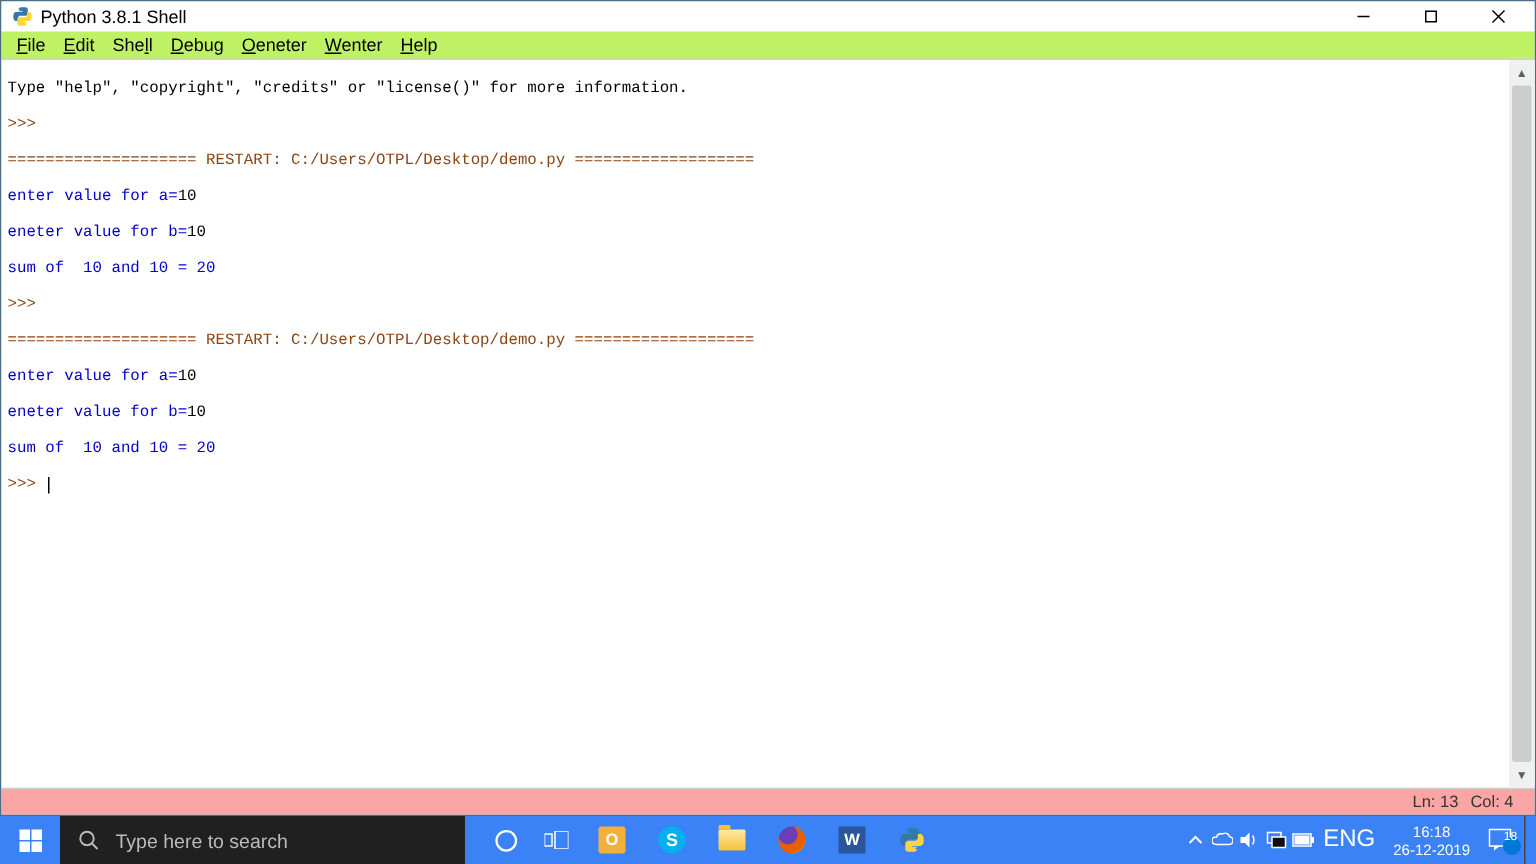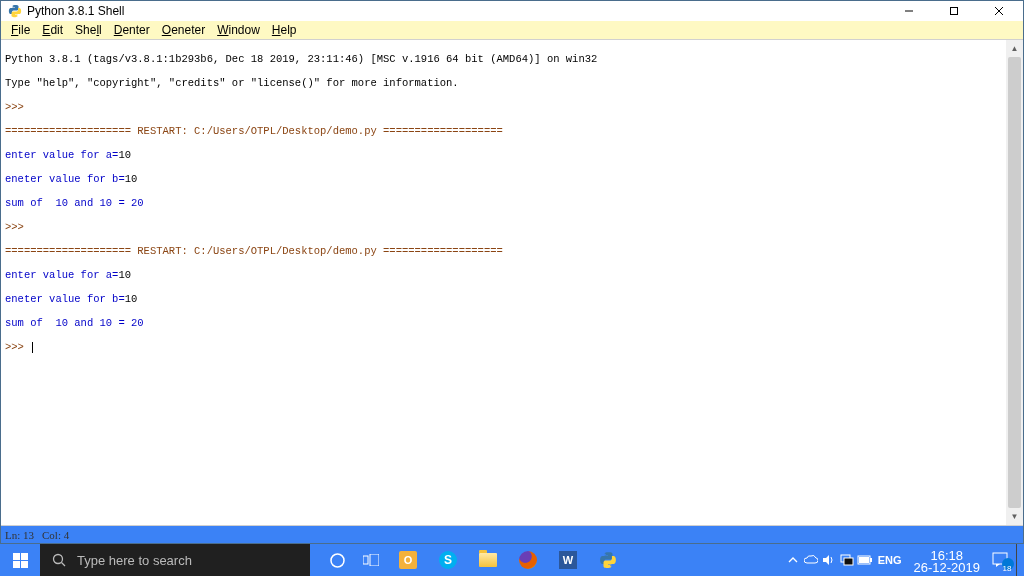--- a/index.html
+++ b/index.html
@@ -13,42 +13,42 @@
     padding: 0 2px;
   }
   .title-icon { width: 16px; height: 16px; margin: 0 4px; display:flex; align-items:center; justify-content:center;}
   .title-text { flex: 1; font-size: 12px; color: #000; }
   .title-controls { display: flex; }
   .title-btn {
     width: 45px; height: 20px; display: flex; align-items: center; justify-content: center;
     font-size: 10px; color: #000;
   }
   .menubar {
-    height: 19px; background: #fef9c3; display: flex; align-items: center;
+    height: 19px; background: #bef264; display: flex; align-items: center;
     padding-left: 4px; font-size: 12px; border-bottom: 1px solid #d0d0d0;
   }
   .menu-item { padding: 1px 6px; cursor: default; }
   .menu-item u { text-decoration: underline; }
   .content {
     flex: 1; background: #fff; padding: 1px 4px;
     font-family: "Courier New", monospace; font-size: 10.5px; line-height: 12px;
     white-space: pre; position: relative; overflow: hidden;
   }
   .line { display: block; }
   .black { color: #000; }
   .blue  { color: #0000c8; }
   .brown { color: #8b4513; }
   .cursor {
     display: inline-block; width: 1px; height: 11px; background: #000;
     vertical-align: text-bottom; margin-left: 2px;
   }
   .statusbar {
-    height: 18px; border-top: 1px solid #d0d0d0; background: #3b82f6;
-    display: flex; justify-content: flex-start; align-items: center;
-    padding-right: 10px; font-size: 11px; color: #333; font-family: Liberation Serif, serif;
+    height: 18px; border-top: 1px solid #d0d0d0; background: #fca5a5;
+    display: flex; justify-content: flex-end; align-items: center;
+    padding-right: 10px; font-size: 11px; color: #333;
   }
   .status-cell { padding: 0 4px; }
   .scrollbar-v {
     position: absolute; right: 0; top: 39px; bottom: 18px; width: 17px;
     background: #f0f0f0;
   }
   .sb-btn { width: 17px; height: 17px; background: #f0f0f0; display:flex; align-items:center; justify-content:center; font-size:8px; color:#606060;}
   .sb-track { position:absolute; top:17px; bottom:17px; left:0; right:0; background:#f0f0f0;}
   .sb-thumb { position:absolute; top:0; left:2px; right:2px; height:100%; background:#cdcdcd; border-radius:2px;}
   .sb-btn.bottom { position:absolute; bottom:0; }
@@ -71,23 +71,23 @@
   .tb-icons { display:flex; align-items:center; }
   .tb-icon {
     width:40px; height:32px; display:flex; align-items:center; justify-content:center;
     font-size:15px;
   }
   .tb-icon.small { width:34px; }
   .tb-spacer { flex:1; }
   .systray { display:flex; align-items:center; gap:0; padding-right:2px;}
   .tray-icon { width:22px; height:32px; display:flex; align-items:center; justify-content:center; font-size:12px; color:#fff;}
   .tray-icon.narrow { width:18px; }
-  .tray-lang { font-size:11px; padding:0 4px; display:flex; align-items:center;font-weight:bold;}
-  .tray-clock { font-size:13px; line-height:12px; text-align:center; padding:3px 8px 0 8px;}
-  .tray-notif { width:28px; display:flex; align-items:flex-end; justify-content:center;}
+  .tray-lang { font-size:16px; padding:0 4px; display:flex; align-items:center;}
+  .tray-clock { font-size:10px; line-height:12px; text-align:center; padding:3px 8px 0 8px;}
+  .tray-notif { width:28px; display:flex; align-items:flex-start; justify-content:center;}
   .tray-desktop { width:6px; border-left:1px solid #444; height:32px;}
   svg { display:block; }
   .skype { width:18px; height:18px; background:#00aff0; border-radius:50%; color:#fff; font-weight:bold; font-size:12px; display:flex; align-items:center; justify-content:center;}
   .folder { width:18px; height:14px; background:linear-gradient(#ffe9a6,#f5c23b); border-radius:1px; position:relative;}
   .folder::before{content:"";position:absolute;top:-3px;left:0;width:8px;height:3px;background:#f5c23b;border-radius:1px 1px 0 0;}
   .firefox { width:18px; height:18px; border-radius:50%; background: radial-gradient(circle at 35% 30%, #6a3fb5 0 35%, #e66000 40% 70%, #ffcb00 95%);}
   .word { width:18px; height:18px; background:#2b579a; color:#fff; font-weight:bold; font-size:11px; display:flex; align-items:center; justify-content:center;}
   .outlook { width:18px; height:18px; background:#f3b13c; border-radius:2px; display:flex; align-items:center; justify-content:center; color:#fff; font-size:11px; font-weight:bold;}
 </style>
 </head>
@@ -120,28 +120,27 @@
             <line x1="9" y1="1" x2="1" y2="9" stroke="#000"></line>
           </svg>
         </div>
     </div>
   </div>
 
   <div class="menubar">
     <span class="menu-item"><u>F</u><span>ile</span></span>
     <span class="menu-item"><u>E</u><span>dit</span></span>
     <span class="menu-item"><span>She</span><u>l</u><span>l</span></span>
-    <span class="menu-item"><u>D</u><span>enter</span></span>
+    <span class="menu-item"><u>D</u><span>ebug</span></span>
     <span class="menu-item"><u>O</u><span>eneter</span></span>
-    <span class="menu-item"><u>W</u><span>indow</span></span>
+    <span class="menu-item"><u>W</u><span>enter</span></span>
     <span class="menu-item"><u>H</u><span>elp</span></span>
   </div>
 
   <div class="content">
-<span class="line black">Python 3.8.1 (tags/v3.8.1:1b293b6, Dec 18 2019, 23:11:46) [MSC v.1916 64 bit (AMD64)] on win32</span>
 <span class="line black">Type "help", "copyright", "credits" or "license()" for more information.</span>
 <span class="line brown">&gt;&gt;&gt; </span>
 <span class="line brown">==================== RESTART: C:/Users/OTPL/Desktop/demo.py ===================</span>
 <span class="line"><span class="blue">enter value for a=</span><span class="black">10</span></span>
 <span class="line"><span class="blue">eneter value for b=</span><span class="black">10</span></span>
 <span class="line blue">sum of  10 and 10 = 20</span>
 <span class="line brown">&gt;&gt;&gt; </span>
 <span class="line brown">==================== RESTART: C:/Users/OTPL/Desktop/demo.py ===================</span>
 <span class="line"><span class="blue">enter value for a=</span><span class="black">10</span></span>
 <span class="line"><span class="blue">eneter value for b=</span><span class="black">10</span></span>

